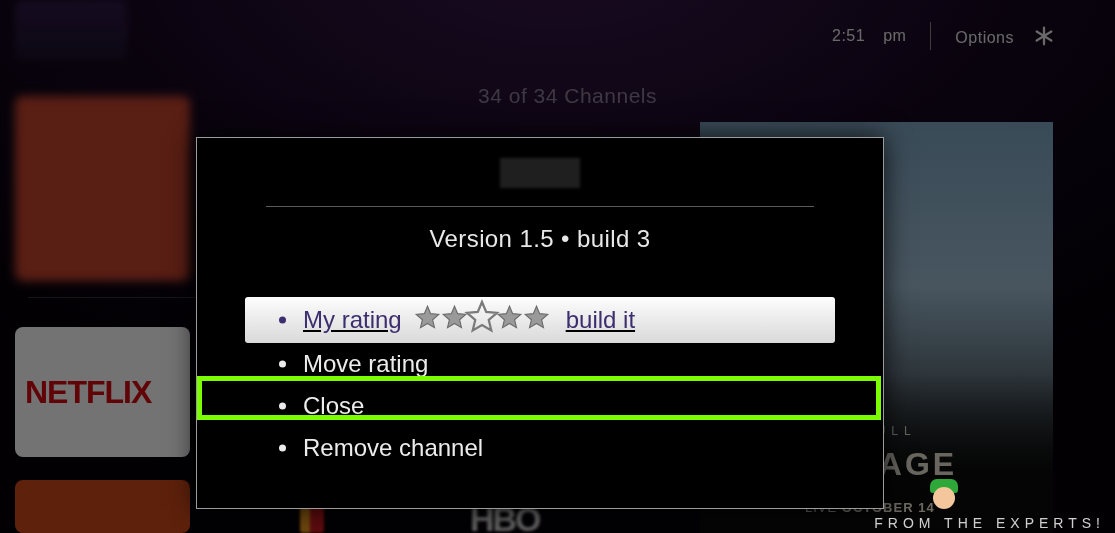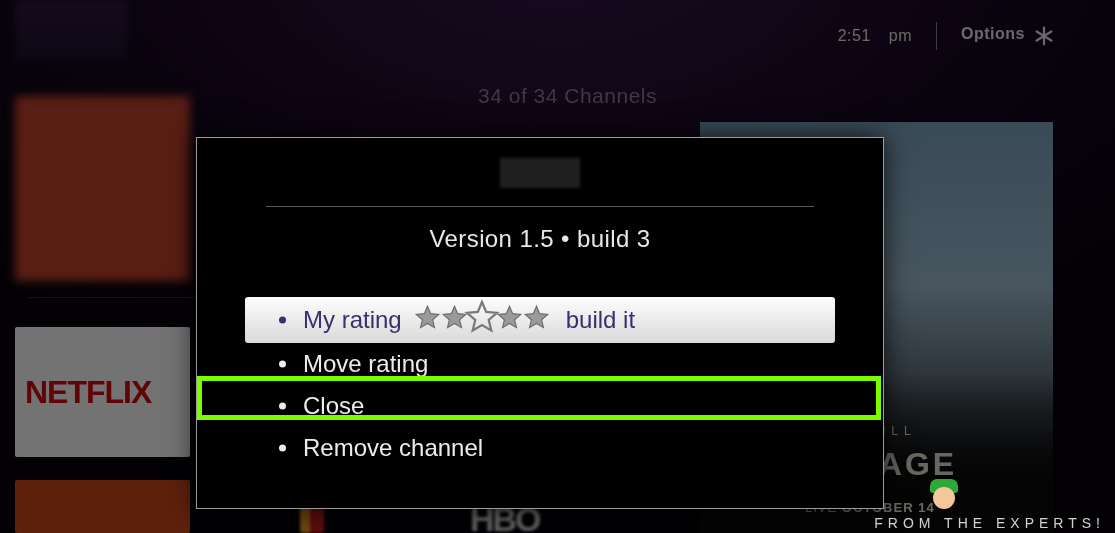--- a/index.html
+++ b/index.html
@@ -5,26 +5,26 @@
   * { margin: 0; padding: 0; box-sizing: border-box; }
   html, body { width: 1115px; height: 533px; overflow: hidden; font-family: "Helvetica Neue", Arial, sans-serif; }
   .stage {
     position: relative;
     width: 1115px; height: 533px;
     background: radial-gradient(ellipse 900px 500px at 50% -10%, #3a1a4d 0%, #14071e 55%, #050107 100%);
   }
   
   .topbar { position: absolute; top: 22px; right: 60px; display: flex; align-items: center; gap: 18px; color: #e8e8e8; font-size: 16px; letter-spacing: 0.5px; }
   .topbar .divider { width: 1px; height: 28px; background: #888; margin: 0 6px; }
-  .options { display: flex; align-items: flex-start; gap: 8px; font-weight: bold; }
+  .options { display: flex; align-items: flex-end; gap: 19px; }
   .options svg { width: 22px; height: 22px; }
   
   .chan-count { position: absolute; top: 84px; left: 0; width: 100%; text-align: center; color: #8b7d95; font-size: 21px; letter-spacing: 0.5px; padding-left: 20px; }
   
-  .thumb { position: absolute; left: 15px; border-radius: 2px; }
+  .thumb { position: absolute; left: 15px; border-radius: 8px; }
   .thumb.logo { top: 0; width: 112px; height: 60px; background: linear-gradient(#2b1840,#1a1028); filter: blur(3px) brightness(1.1); }
   .thumb.t1 { top: 96px; width: 175px; height: 185px; background: #c5432d; filter: blur(5px); }
   .thumb-sep { position: absolute; top: 297px; left: 28px; width: 175px; height: 1px; background: rgba(150,150,150,0.3); }
   .thumb.t2 { top: 327px; width: 175px; height: 130px; background: #fff; overflow: hidden; display:flex; align-items:center; padding-left:10px;}
   .thumb.t2 span { color:#d60a12; font-family: Arial, sans-serif; font-weight:800; font-size:32px; letter-spacing:-1px;}
   .thumb.t3 { top: 480px; width: 175px; height: 53px; background: #d1491a; }
   
   .promo { position: absolute; top: 122px; left: 700px; width: 353px; height: 411px; background: linear-gradient(180deg, #7fa6c3 0%, #a0bed4 40%, #1a1a1a 90%); overflow:hidden;}
   .promo .ground { position:absolute; bottom:0; left:0; right:0; height:160px; background: linear-gradient(180deg, rgba(20,20,20,0)0%, rgba(10,10,10,0.9)60%);}
   .promo .title1 { position:absolute; bottom:95px; left:110px; color:#e0dbd0; font-size:12px; letter-spacing:6px; }
@@ -46,20 +46,21 @@
   .dim { position:absolute; inset:0; background: rgba(0,0,0,0.55); }
 
   
   .modal {
     position: absolute;
     top: 137px; left: 196px;
     width: 688px; height: 372px;
     background: #000;
     border: 1.5px solid #9b9b9b;
     box-shadow: 0 0 25px rgba(0,0,0,0.8);
+    text-decoration: underline;
   }
   .modal-inner { padding: 20px 0 0 0; text-align:center; }
   .modal .appname { display:inline-block; width:80px; height:30px; background:#1f1f1f; filter:blur(1.5px); }
   .modal hr { border:none; border-top:1px solid #5a5a5a; width:548px; margin: 14px auto 18px auto;}
   .modal .version { color:#e8e8e8; font-size:24px; letter-spacing:0.4px; }
   .menu { margin: 40px 0 0 0; text-align:left;}
   .menu-item {
     position: relative;
     height: 42px;
     padding-left: 58px;

